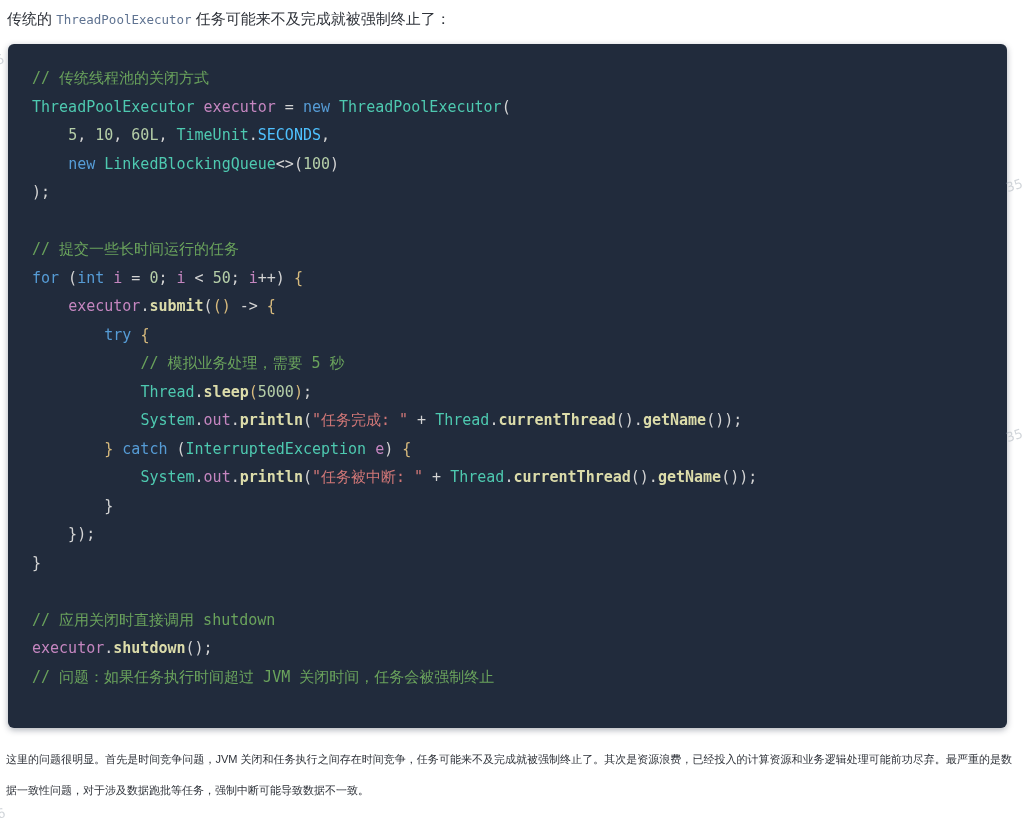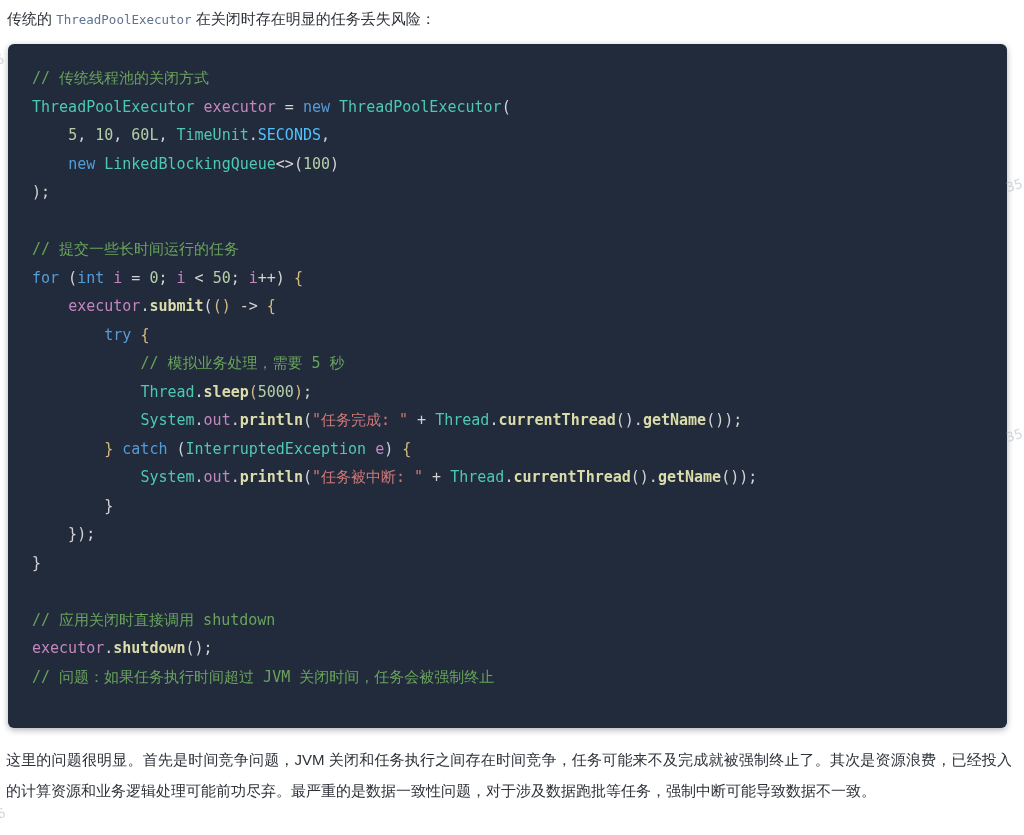--- a/index.html
+++ b/index.html
@@ -27,40 +27,40 @@
     font-family:"DejaVu Sans Mono", monospace;
     font-size:15px;
     box-shadow:0 2px 6px rgba(25,35,55,0.35);
   }
   .code-line {
     height:28.5px; line-height:28.5px;
     white-space:pre;
   }
   .analysis {
     margin:16px 12px 0 6px;
-    font-size:15px; line-height:31px;
+    font-size:11px; line-height:31px;
     color:#2d3138;
     text-align:justify;
   }
   .wm {
     position:absolute;
     font-size:13px;
     color:#9aa3ad;
     opacity:0.45;
     font-family:"DejaVu Sans", sans-serif;
     transform:rotate(-18deg);
     pointer-events:none;
   }
 </style>
 </head>
 <body>
 
 <div>
 
-  <p class="intro"><span>传统的 </span><code class="inline-code">ThreadPoolExecutor</code><span> 在关闭时存在明显的任务丢失风险：</span></p>
+  <p class="intro"><span>传统的 </span><code class="inline-code">ThreadPoolExecutor</code><span> 任务可能来不及完成就被强制终止了：</span></p>
 
   <pre class="code-block" id="code-block" style="background: rgb(33, 43, 60);"><div class="code-line"><span style="color: rgb(106, 163, 92);">// 传统线程池的关闭方式</span></div><div class="code-line"><span style="color: rgb(78, 201, 176);">ThreadPoolExecutor</span><span style="color: rgb(212, 212, 212);"> </span><span style="color: rgb(197, 134, 192);">executor</span><span style="color: rgb(212, 212, 212);"> = </span><span style="color: rgb(86, 156, 214);">new</span><span style="color: rgb(212, 212, 212);"> </span><span style="color: rgb(78, 201, 176);">ThreadPoolExecutor</span><span style="color: rgb(212, 212, 212);">(</span></div><div class="code-line"><span style="color: rgb(212, 212, 212);">    </span><span style="color: rgb(181, 206, 168);">5</span><span style="color: rgb(212, 212, 212);">, </span><span style="color: rgb(181, 206, 168);">10</span><span style="color: rgb(212, 212, 212);">, </span><span style="color: rgb(181, 206, 168);">60L</span><span style="color: rgb(212, 212, 212);">, </span><span style="color: rgb(78, 201, 176);">TimeUnit</span><span style="color: rgb(212, 212, 212);">.</span><span style="color: rgb(79, 193, 255);">SECONDS</span><span style="color: rgb(212, 212, 212);">,</span></div><div class="code-line"><span style="color: rgb(212, 212, 212);">    </span><span style="color: rgb(86, 156, 214);">new</span><span style="color: rgb(212, 212, 212);"> </span><span style="color: rgb(78, 201, 176);">LinkedBlockingQueue</span><span style="color: rgb(212, 212, 212);">&lt;&gt;(</span><span style="color: rgb(181, 206, 168);">100</span><span style="color: rgb(212, 212, 212);">)</span></div><div class="code-line"><span style="color: rgb(212, 212, 212);">);</span></div><div class="code-line"> </div><div class="code-line"><span style="color: rgb(106, 163, 92);">// 提交一些长时间运行的任务</span></div><div class="code-line"><span style="color: rgb(86, 156, 214);">for</span><span style="color: rgb(212, 212, 212);"> (</span><span style="color: rgb(86, 156, 214);">int</span><span style="color: rgb(212, 212, 212);"> </span><span style="color: rgb(197, 134, 192);">i</span><span style="color: rgb(212, 212, 212);"> = </span><span style="color: rgb(181, 206, 168);">0</span><span style="color: rgb(212, 212, 212);">; </span><span style="color: rgb(197, 134, 192);">i</span><span style="color: rgb(212, 212, 212);"> &lt; </span><span style="color: rgb(181, 206, 168);">50</span><span style="color: rgb(212, 212, 212);">; </span><span style="color: rgb(197, 134, 192);">i</span><span style="color: rgb(212, 212, 212);">++) </span><span style="color: rgb(215, 186, 125);">{</span></div><div class="code-line"><span style="color: rgb(212, 212, 212);">    </span><span style="color: rgb(197, 134, 192);">executor</span><span style="color: rgb(212, 212, 212);">.</span><span style="color: rgb(220, 220, 170); font-weight: bold;">submit</span><span style="color: rgb(212, 212, 212);">(</span><span style="color: rgb(215, 186, 125);">()</span><span style="color: rgb(212, 212, 212);"> -&gt; </span><span style="color: rgb(215, 186, 125);">{</span></div><div class="code-line"><span style="color: rgb(212, 212, 212);">        </span><span style="color: rgb(86, 156, 214);">try</span><span style="color: rgb(212, 212, 212);"> </span><span style="color: rgb(215, 186, 125);">{</span></div><div class="code-line"><span style="color: rgb(212, 212, 212);">            </span><span style="color: rgb(106, 163, 92);">// 模拟业务处理，需要 5 秒</span></div><div class="code-line"><span style="color: rgb(212, 212, 212);">            </span><span style="color: rgb(78, 201, 176);">Thread</span><span style="color: rgb(212, 212, 212);">.</span><span style="color: rgb(220, 220, 170); font-weight: bold;">sleep</span><span style="color: rgb(215, 186, 125);">(</span><span style="color: rgb(181, 206, 168);">5000</span><span style="color: rgb(215, 186, 125);">)</span><span style="color: rgb(212, 212, 212);">;</span></div><div class="code-line"><span style="color: rgb(212, 212, 212);">            </span><span style="color: rgb(78, 201, 176);">System</span><span style="color: rgb(212, 212, 212);">.</span><span style="color: rgb(197, 134, 192);">out</span><span style="color: rgb(212, 212, 212);">.</span><span style="color: rgb(220, 220, 170); font-weight: bold;">println</span><span style="color: rgb(212, 212, 212);">(</span><span style="color: rgb(209, 119, 119);">"任务完成: "</span><span style="color: rgb(212, 212, 212);"> + </span><span style="color: rgb(78, 201, 176);">Thread</span><span style="color: rgb(212, 212, 212);">.</span><span style="color: rgb(220, 220, 170); font-weight: bold;">currentThread</span><span style="color: rgb(212, 212, 212);">().</span><span style="color: rgb(220, 220, 170); font-weight: bold;">getName</span><span style="color: rgb(212, 212, 212);">());</span></div><div class="code-line"><span style="color: rgb(212, 212, 212);">        </span><span style="color: rgb(215, 186, 125);">}</span><span style="color: rgb(212, 212, 212);"> </span><span style="color: rgb(86, 156, 214);">catch</span><span style="color: rgb(212, 212, 212);"> (</span><span style="color: rgb(78, 201, 176);">InterruptedException</span><span style="color: rgb(212, 212, 212);"> </span><span style="color: rgb(197, 134, 192);">e</span><span style="color: rgb(212, 212, 212);">) </span><span style="color: rgb(215, 186, 125);">{</span></div><div class="code-line"><span style="color: rgb(212, 212, 212);">            </span><span style="color: rgb(78, 201, 176);">System</span><span style="color: rgb(212, 212, 212);">.</span><span style="color: rgb(197, 134, 192);">out</span><span style="color: rgb(212, 212, 212);">.</span><span style="color: rgb(220, 220, 170); font-weight: bold;">println</span><span style="color: rgb(212, 212, 212);">(</span><span style="color: rgb(209, 119, 119);">"任务被中断: "</span><span style="color: rgb(212, 212, 212);"> + </span><span style="color: rgb(78, 201, 176);">Thread</span><span style="color: rgb(212, 212, 212);">.</span><span style="color: rgb(220, 220, 170); font-weight: bold;">currentThread</span><span style="color: rgb(212, 212, 212);">().</span><span style="color: rgb(220, 220, 170); font-weight: bold;">getName</span><span style="color: rgb(212, 212, 212);">());</span></div><div class="code-line"><span style="color: rgb(212, 212, 212);">        }</span></div><div class="code-line"><span style="color: rgb(212, 212, 212);">    });</span></div><div class="code-line"><span style="color: rgb(212, 212, 212);">}</span></div><div class="code-line"> </div><div class="code-line"><span style="color: rgb(106, 163, 92);">// 应用关闭时直接调用 shutdown</span></div><div class="code-line"><span style="color: rgb(197, 134, 192);">executor</span><span style="color: rgb(212, 212, 212);">.</span><span style="color: rgb(220, 220, 170); font-weight: bold;">shutdown</span><span style="color: rgb(212, 212, 212);">();</span></div><div class="code-line"><span style="color: rgb(106, 163, 92);">// 问题：如果任务执行时间超过 JVM 关闭时间，任务会被强制终止</span></div></pre>
 
   <p class="analysis">这里的问题很明显。首先是时间竞争问题，JVM 关闭和任务执行之间存在时间竞争，任务可能来不及完成就被强制终止了。其次是资源浪费，已经投入的计算资源和业务逻辑处理可能前功尽弃。最严重的是数据一致性问题，对于涉及数据跑批等任务，强制中断可能导致数据不一致。</p>
 
 </div>
 
 <span class="wm" style="left: -4px; top: 52px;">5</span>
 <span class="wm" style="left: 1006px; top: 178px;">35</span>
 <span class="wm" style="left: 1006px; top: 428px;">35</span>

